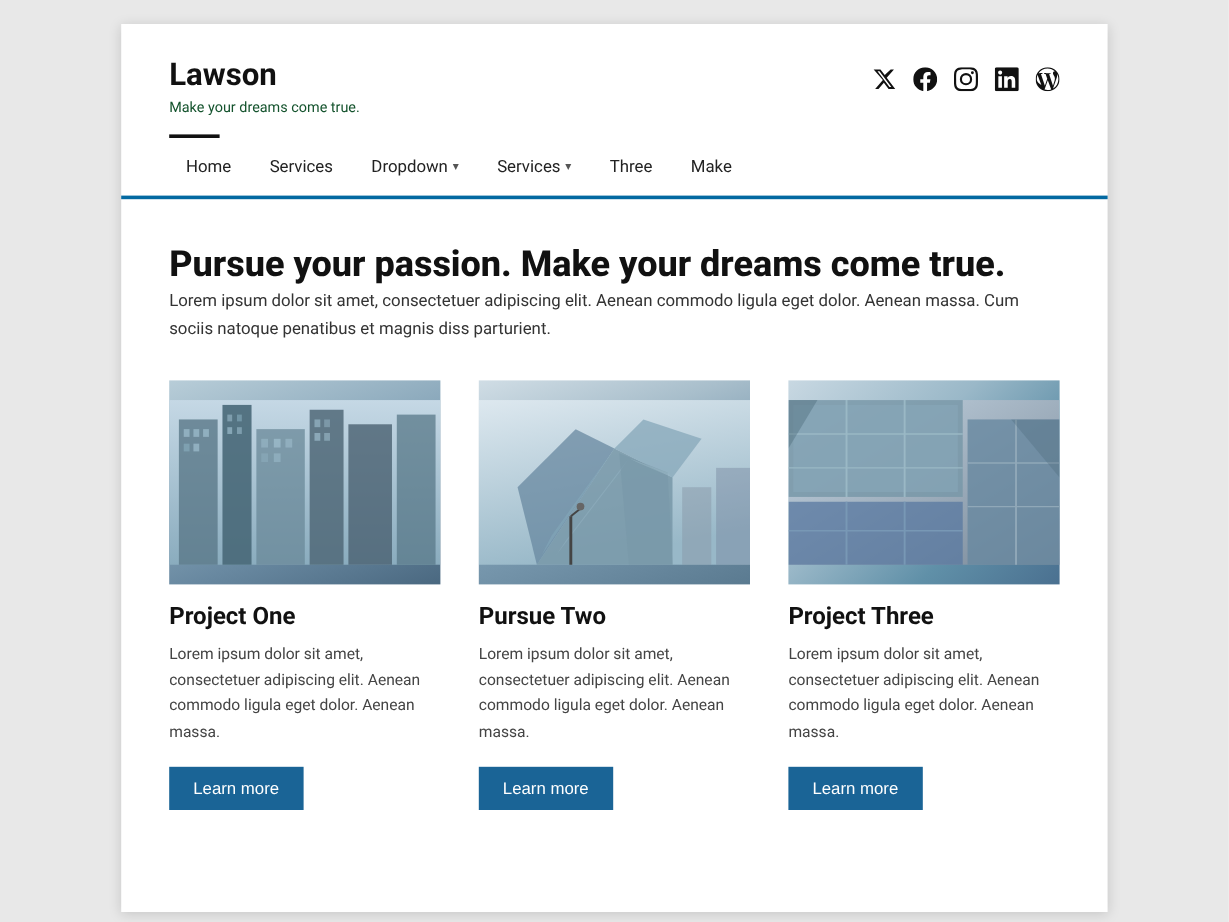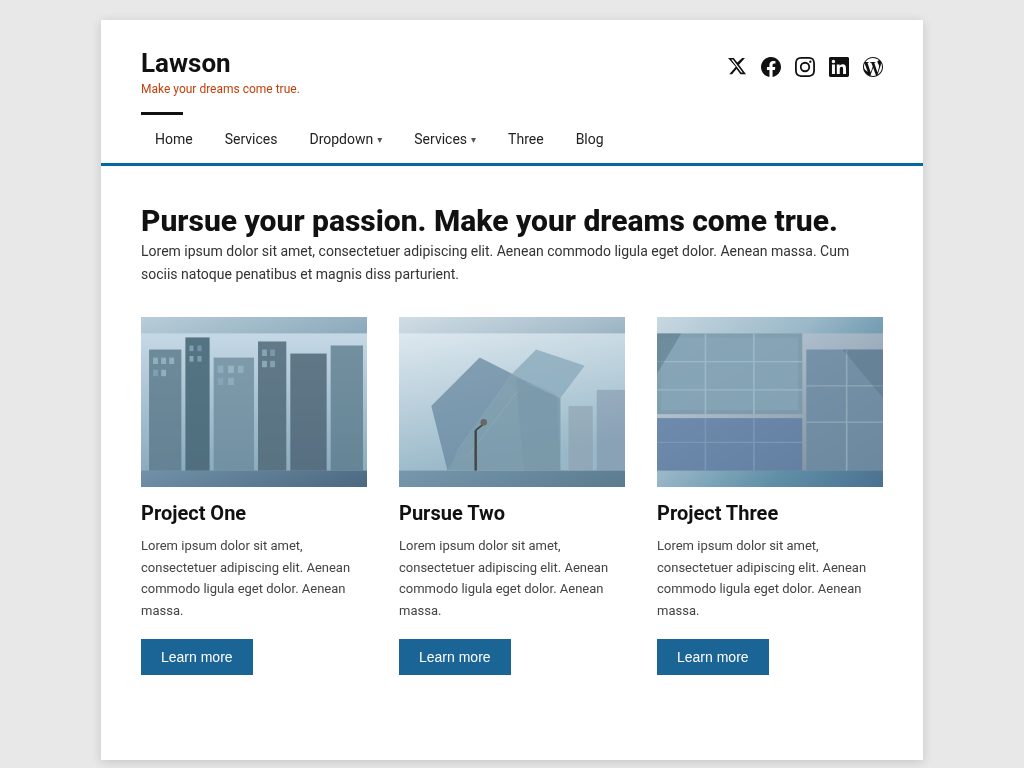--- a/index.html
+++ b/index.html
@@ -26,21 +26,21 @@
       padding: 28px 40px 16px 40px;
     }
     .brand-title {
       font-size: 26px;
       font-weight: 700;
       color: #111;
       line-height: 1.2;
     }
     .brand-tagline {
       font-size: 12px;
-      color: #c2410c;
+      color: #14532d;
       margin-top: 3px;
     }
     .social-icons {
       display: flex;
       gap: 14px;
       align-items: center;
       margin-top: 8px;
     }
     .social-icon {
       font-size: 18px;
@@ -194,21 +194,21 @@
       <span class="chevron">▾</span>
     </a>
     <a class="nav-item" href="#">
       <span>Services</span>
       <span class="chevron">▾</span>
     </a>
     <a class="nav-item" href="#">
       <span>Three</span>
     </a>
     <a class="nav-item" href="#">
-      <span>Blog</span>
+      <span>Make</span>
     </a>
   </nav>
 
   <div class="main-content">
 
     <h1 class="hero-title">Pursue your passion. Make your dreams come true.</h1>
     <p class="hero-description">Lorem ipsum dolor sit amet, consectetuer adipiscing elit. Aenean commodo ligula eget dolor. Aenean massa. Cum sociis natoque penatibus et magnis diss parturient.</p>
 
     <div class="projects-grid">
 

